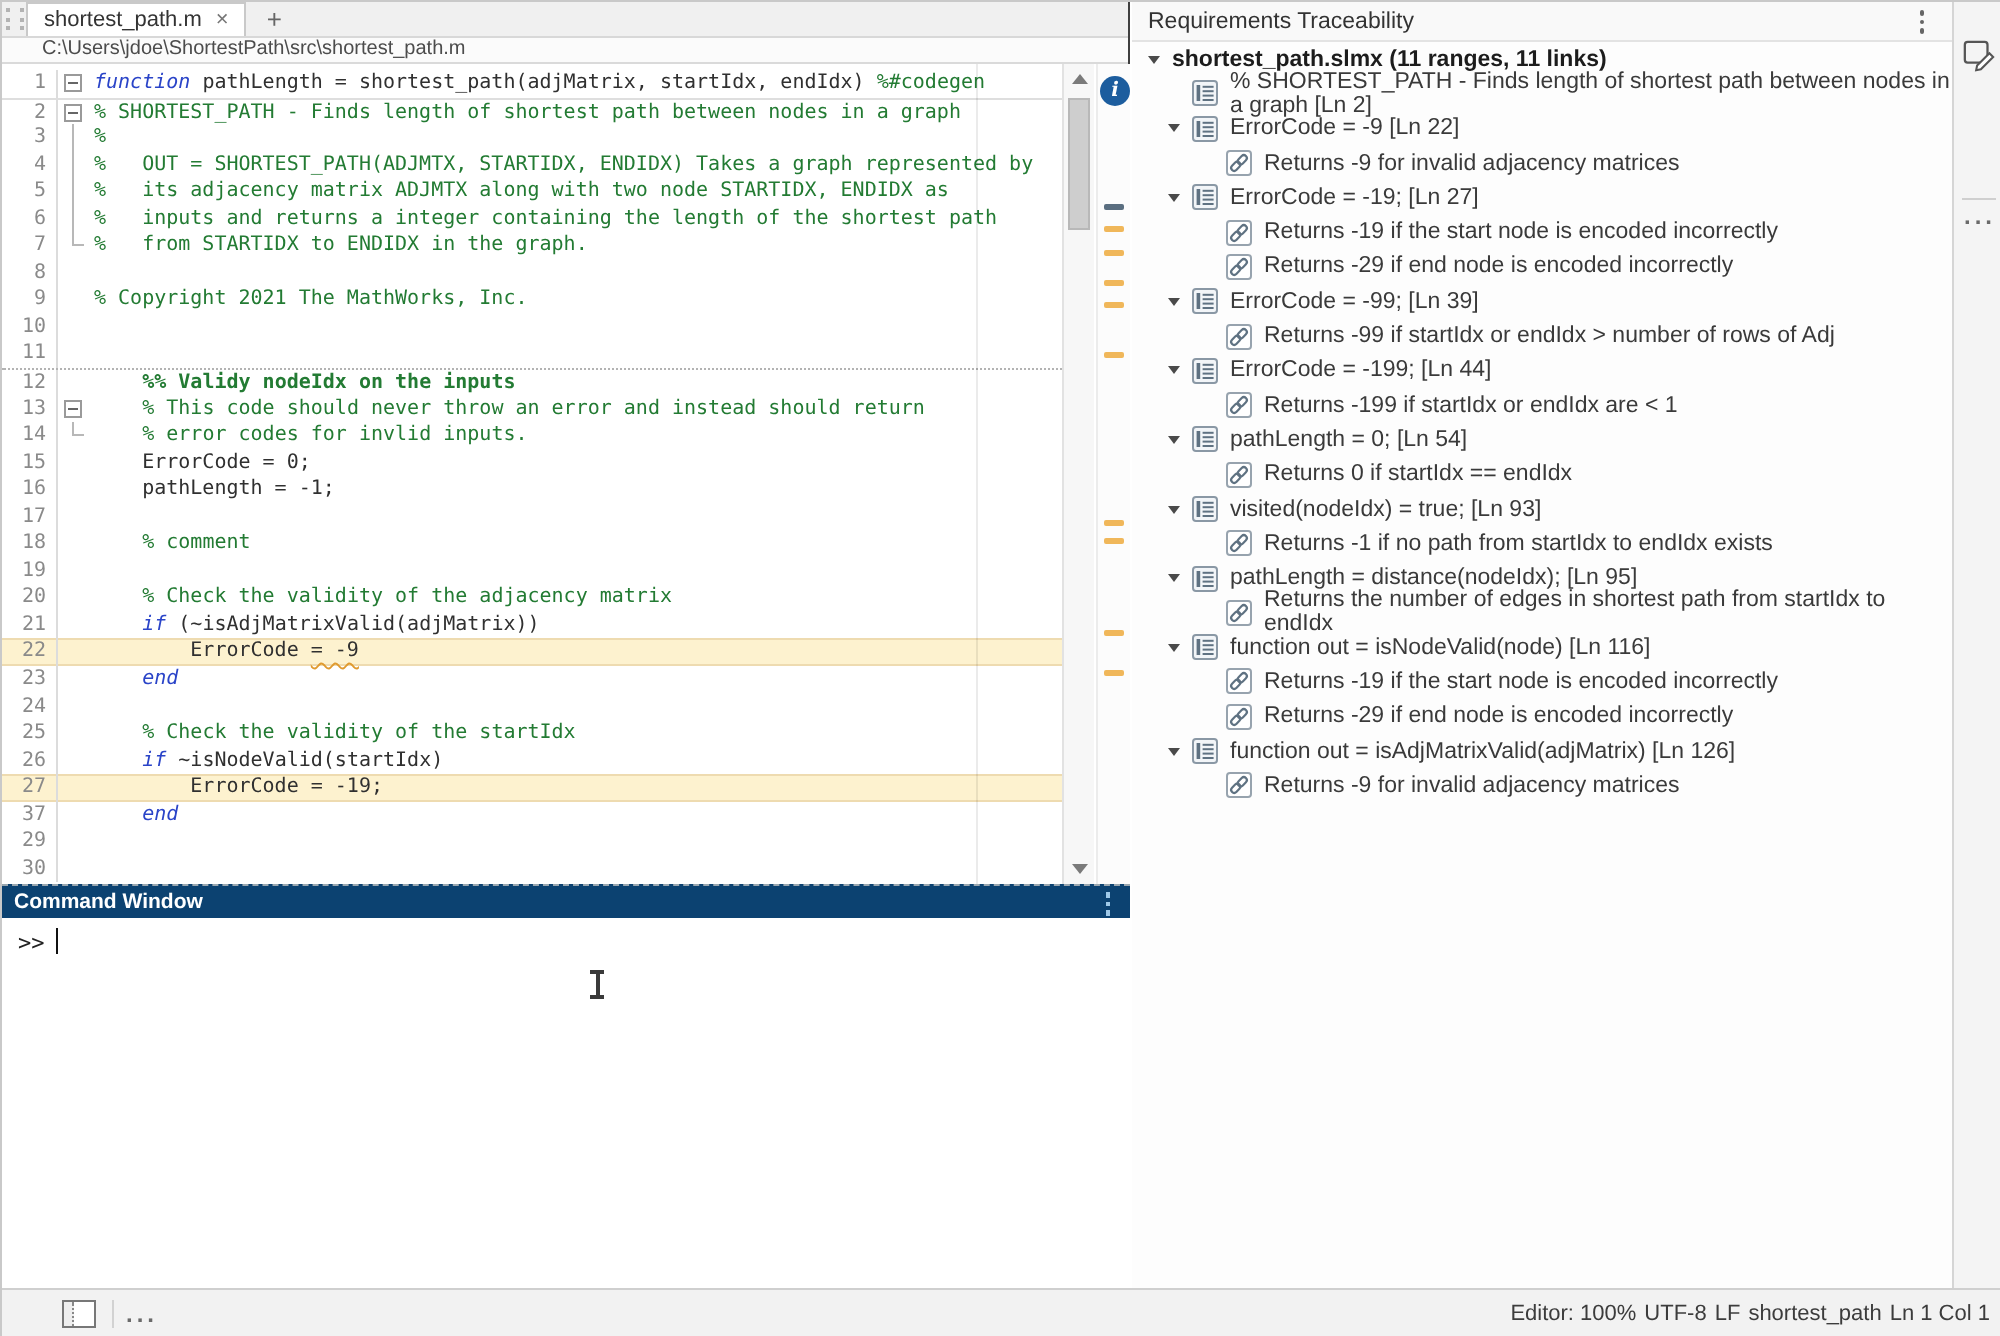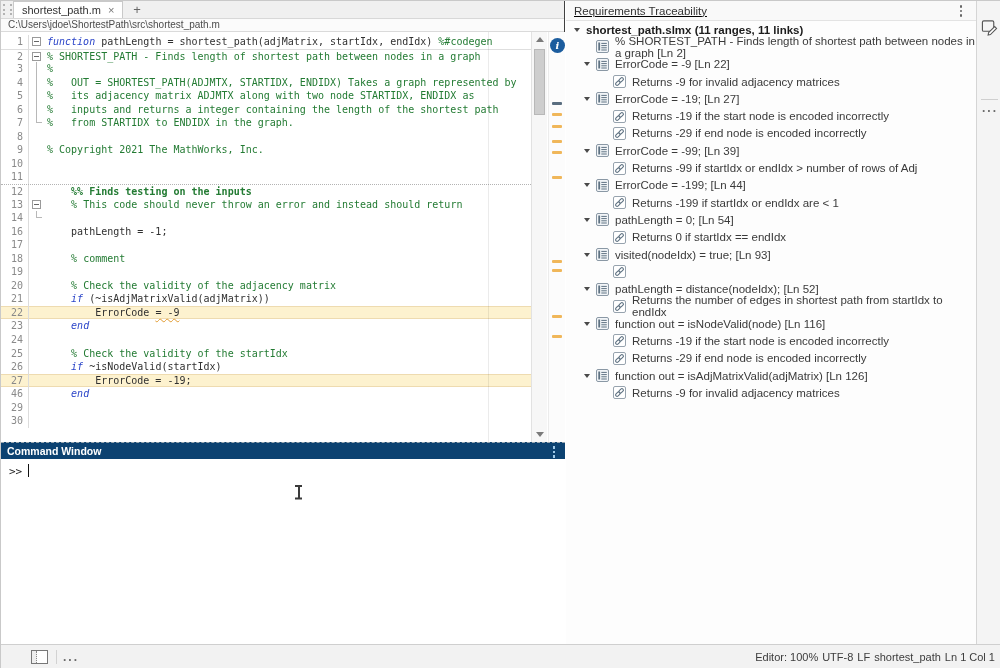--- a/index.html
+++ b/index.html
@@ -9,21 +9,21 @@
 
   
   .left-pane { position:absolute; left:0; top:0; width:564px; height:643px; border-right:1px solid #404040; background:#5eead4; }
 
   .tabbar { position:absolute; left:0; top:0; width:100%; height:18px; background:#f0f0f0; border-bottom:1px solid #d8d8d8; display:flex; align-items:stretch; }
   .grip { width:9px; margin:3px 1px 3px 2px; border-left:2px dotted #b3b3b3; border-right:2px dotted #b3b3b3; }
   .tab { display:flex; align-items:center; gap:7px; padding:0 8px; background:#fff; border:1px solid #c9c9c9; border-bottom:none; font-size:11px; color:#333; }
   .tab-close { font-size:11px; color:#777; line-height:1; }
   .tab-plus { display:flex; align-items:center; padding:0 10px; font-size:13px; color:#666; }
 
-  .pathbar { position:absolute; left:0; top:18px; width:100%; height:13px; background:#fbfbfb; border-bottom:1px solid #dadada; font-size:10px; color:#4c4c4c; line-height:12px; padding-left:7px; }
+  .pathbar { position:absolute; left:0; top:18px; width:100%; height:13px; background:#fbfbfb; border-bottom:1px solid #dadada; font-size:10px; color:#4c4c4c; line-height:12px; padding-left:20px; }
 
   
   .editor { position:absolute; left:0; top:31px; width:564px; height:410px; background:#fff; overflow:hidden; }
   .code-area { position:absolute; left:0; top:0; width:530px; height:410px; padding-top:3px; }
   .ruler { position:absolute; left:487px; top:0; width:1px; height:410px; background:rgba(0,0,0,0.08); z-index:3; }
   .code-row { display:flex; height:13.55px; line-height:13.55px; position:relative; }
   .code-row.hl { background:#fdf2cf; box-shadow:0 -1px 0 #eedbb0 inset, 0 1px 0 #eedbb0 inset; }
   .code-row.sep-solid { border-top:1px solid #dedede; }
   .code-row.sep-dotted { border-top:1px dotted #b3b3b3; }
   .ln { width:28px; text-align:right; padding-right:5px; font-family:"DejaVu Sans Mono", monospace; font-size:10px; color:#8a8a8a; flex:none; border-right:1px solid #dcdcdc; }
@@ -63,21 +63,21 @@
   
   .vdots { display:flex; flex-direction:column; gap:2px; align-items:center; }
   .vdots i { width:2.5px; height:2.5px; border-radius:50%; display:block; }
   .vdots.light i { background:#9fc9e8; border-radius:0; }
   .vdots.gray i { background:#666; }
   .hdots { letter-spacing:2px; color:#6a6a6a; font-size:12px; font-weight:bold; line-height:6px; }
 
   .cw-menu { position:absolute; right:10px; top:3px; }
   
   .right-pane { position:absolute; left:565px; top:0; width:410px; height:643px; background:#fdfdfd; }
-  .req-header { position:absolute; left:0; top:0; width:100%; height:20px; background:#f9f9f9; border-bottom:1px solid #e3e3e3; display:flex; align-items:center;text-decoration:underline; }
+  .req-header { position:absolute; left:0; top:0; width:100%; height:20px; background:#f9f9f9; border-bottom:1px solid #e3e3e3; display:flex; align-items:center; }
   .req-title { font-size:11.5px; color:#333; padding-left:8px; }
   .req-menu { position:absolute; right:14px; top:4px; }
   .req-body { position:absolute; left:0; top:20px; width:100%; bottom:0; overflow:hidden; }
   .req-row { display:flex; align-items:center; height:17.3px; font-size:11.5px; color:#3a3a3a; }
   .req-row.root { font-weight:bold; color:#1c1c1c; padding-left:8px; }
   .req-row.d1 { padding-left:18px; }
   .req-row.d2 { padding-left:47px; }
   .tri { width:0; height:0; border-top:4px solid #4a4a4a; border-left:3.5px solid transparent; border-right:3.5px solid transparent; margin-right:6px; flex:none; }
   .tri.hidden { visibility:hidden; }
   .ric { width:13px; height:13px; margin-right:6px; flex:none; }
@@ -182,34 +182,40 @@
             <pre class="code"></pre>
           </div>
           <div class="code-row">
             <span class="ln">11</span>
             <span class="foldcol"></span>
             <pre class="code"></pre>
           </div>
           <div class="code-row sep-dotted">
             <span class="ln">12</span>
             <span class="foldcol"></span>
-            <pre class="code"><span>    </span><span class="sec">%% Finds testing on the inputs</span></pre>
+            <pre class="code"><span>    </span><span class="sec">%% Validy nodeIdx on the inputs</span></pre>
           </div>
           <div class="code-row">
             <span class="ln">13</span>
             <span class="foldcol">
               <span class="fbox"></span>
             </span>
             <pre class="code"><span>    </span><span class="cm">% This code should never throw an error and instead should return</span></pre>
           </div>
           <div class="code-row">
             <span class="ln">14</span>
             <span class="foldcol">
               <span class="ftick"></span>
             </span>
+            <pre class="code"><span>    </span><span class="cm">% error codes for invlid inputs.</span></pre>
+          </div>
+          <div class="code-row">
+            <span class="ln">15</span>
+            <span class="foldcol"></span>
+            <pre class="code"><span>    ErrorCode = 0;</span></pre>
           </div>
           <div class="code-row">
             <span class="ln">16</span>
             <span class="foldcol"></span>
             <pre class="code"><span>    pathLength = -1;</span></pre>
           </div>
           <div class="code-row">
             <span class="ln">17</span>
             <span class="foldcol"></span>
             <pre class="code"></pre>
@@ -258,21 +264,21 @@
             <span class="ln">26</span>
             <span class="foldcol"></span>
             <pre class="code"><span>    </span><span class="kw">if</span><span> ~isNodeValid(startIdx)</span></pre>
           </div>
           <div class="code-row hl">
             <span class="ln">27</span>
             <span class="foldcol"></span>
             <pre class="code"><span>        ErrorCode = -19;</span></pre>
           </div>
           <div class="code-row">
-            <span class="ln">46</span>
+            <span class="ln">37</span>
             <span class="foldcol"></span>
             <pre class="code"><span>    </span><span class="kw">end</span></pre>
           </div>
           <div class="code-row">
             <span class="ln">29</span>
             <span class="foldcol"></span>
             <pre class="code"></pre>
           </div>
           <div class="code-row">
             <span class="ln">30</span>
@@ -519,36 +525,37 @@
         <div class="req-row d2">
           <span class="ric">
             <svg viewBox="0 0 13 13" width="13" height="13">
               <rect x="0.5" y="0.5" width="12" height="12" rx="1.5" fill="#fff" stroke="#97a3ae"></rect>
               <g transform="rotate(-45 6.5 6.5)" fill="none" stroke="#5f7282" stroke-width="1.1">
                 <rect x="1.6" y="5" width="5.2" height="3" rx="1.5"></rect>
                 <rect x="6.2" y="5" width="5.2" height="3" rx="1.5"></rect>
               </g>
             </svg>
           </span>
-        </div>
-        <div class="req-row d1">
-          <span class="tri"></span>
-          <span class="ric">
-            <svg viewBox="0 0 13 13" width="13" height="13">
-              <rect x="0.5" y="0.5" width="12" height="12" rx="1.5" fill="#f2f5f8" stroke="#8a98a5"></rect>
-              <rect x="2.3" y="2.5" width="1.8" height="8" fill="#5f7282"></rect>
-              <g stroke="#5f7282" stroke-width="1">
-                <line x1="5.3" y1="3.4" x2="10.8" y2="3.4"></line>
-                <line x1="5.3" y1="5.6" x2="10.8" y2="5.6"></line>
-                <line x1="5.3" y1="7.8" x2="10.8" y2="7.8"></line>
-                <line x1="5.3" y1="10" x2="10.8" y2="10"></line>
-              </g>
-            </svg>
-          </span>
-          <span>pathLength = distance(nodeIdx); [Ln 52]</span>
+          <span>Returns -1 if no path from startIdx to endIdx exists</span>
+        </div>
+        <div class="req-row d1">
+          <span class="tri"></span>
+          <span class="ric">
+            <svg viewBox="0 0 13 13" width="13" height="13">
+              <rect x="0.5" y="0.5" width="12" height="12" rx="1.5" fill="#f2f5f8" stroke="#8a98a5"></rect>
+              <rect x="2.3" y="2.5" width="1.8" height="8" fill="#5f7282"></rect>
+              <g stroke="#5f7282" stroke-width="1">
+                <line x1="5.3" y1="3.4" x2="10.8" y2="3.4"></line>
+                <line x1="5.3" y1="5.6" x2="10.8" y2="5.6"></line>
+                <line x1="5.3" y1="7.8" x2="10.8" y2="7.8"></line>
+                <line x1="5.3" y1="10" x2="10.8" y2="10"></line>
+              </g>
+            </svg>
+          </span>
+          <span>pathLength = distance(nodeIdx); [Ln 95]</span>
         </div>
         <div class="req-row d2">
           <span class="ric">
             <svg viewBox="0 0 13 13" width="13" height="13">
               <rect x="0.5" y="0.5" width="12" height="12" rx="1.5" fill="#fff" stroke="#97a3ae"></rect>
               <g transform="rotate(-45 6.5 6.5)" fill="none" stroke="#5f7282" stroke-width="1.1">
                 <rect x="1.6" y="5" width="5.2" height="3" rx="1.5"></rect>
                 <rect x="6.2" y="5" width="5.2" height="3" rx="1.5"></rect>
               </g>
             </svg>

